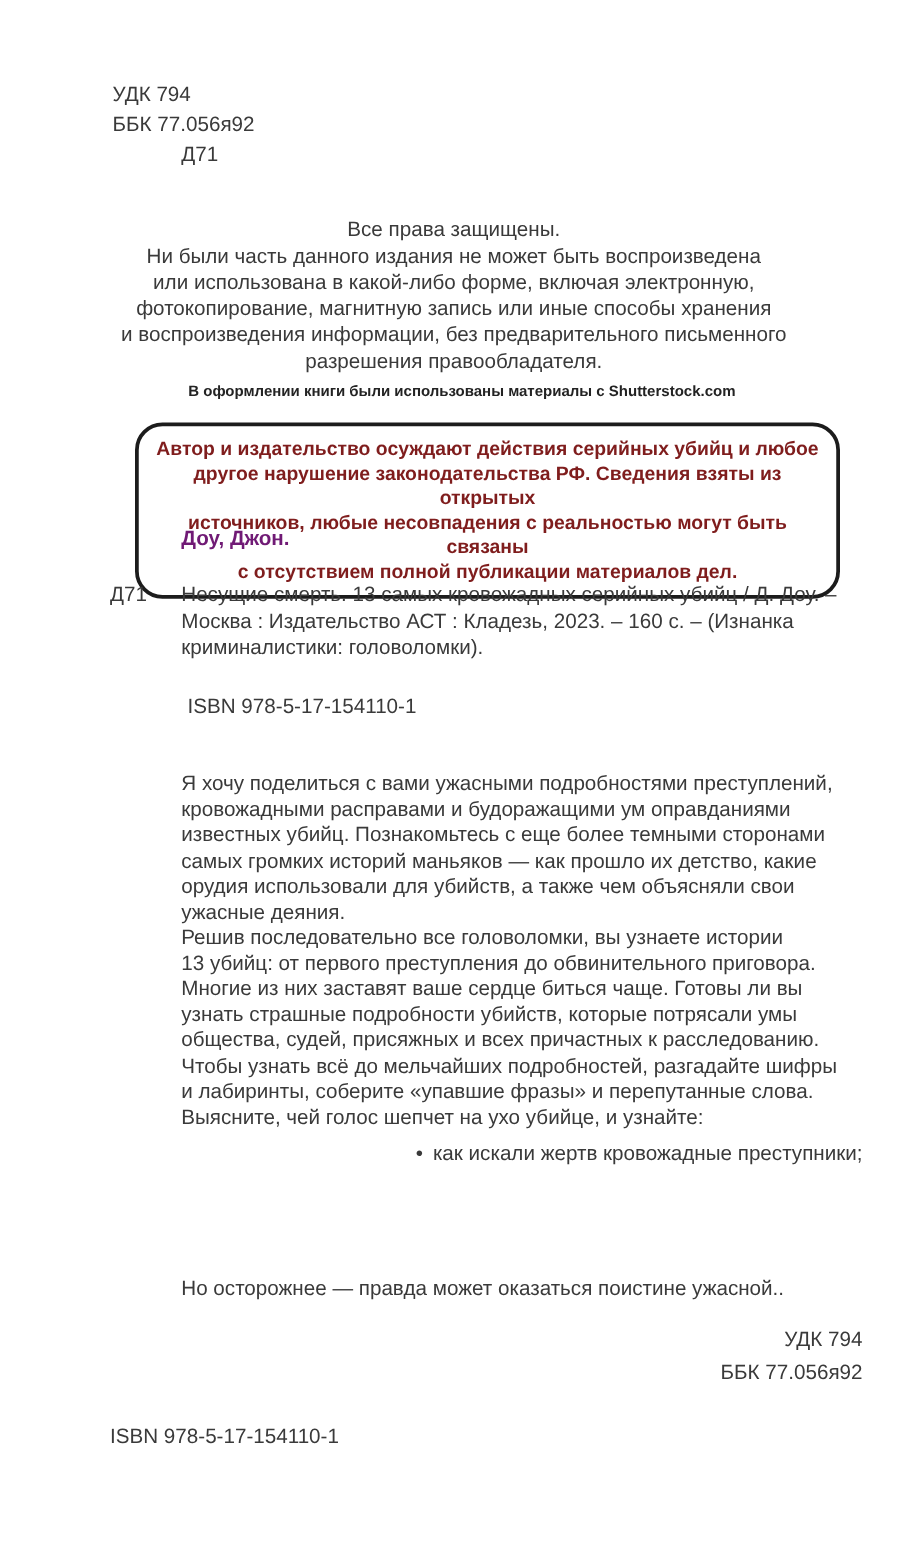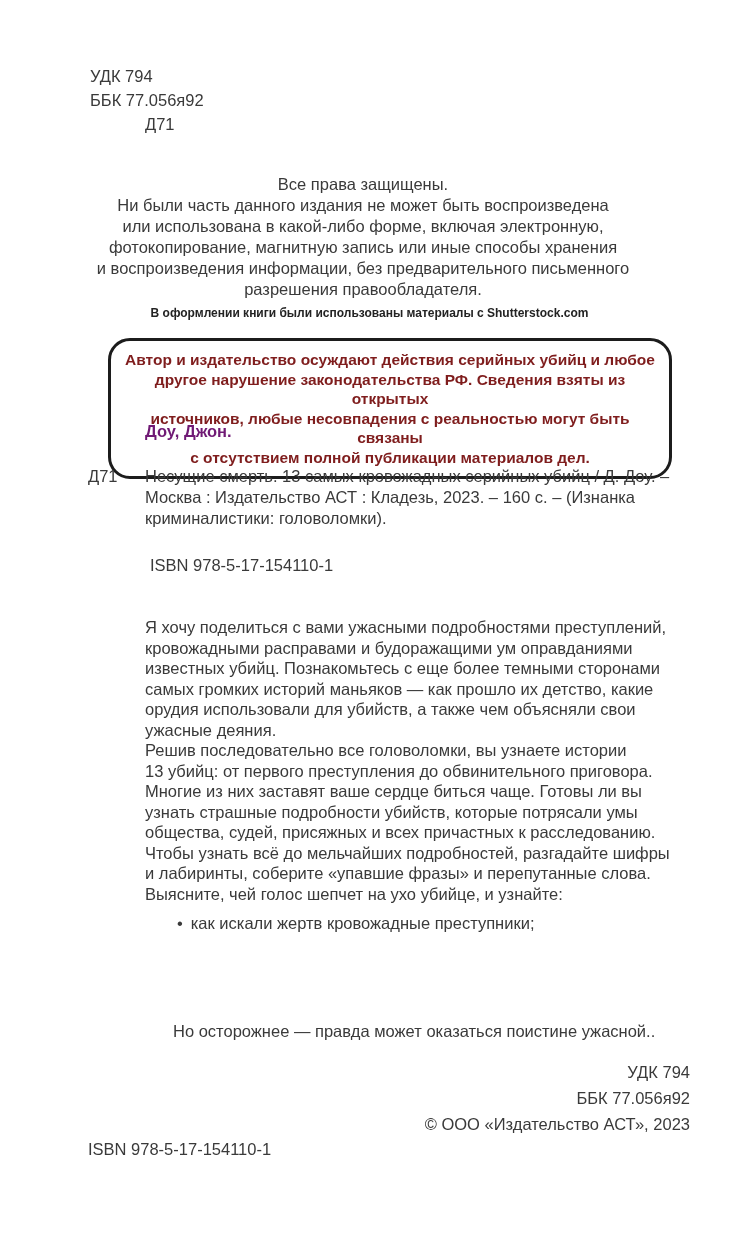--- a/index.html
+++ b/index.html
@@ -54,25 +54,25 @@
   .entry .code { width: 57px; flex: none; }
 
   .isbn-top { position: absolute; top: 556px; left: 150px; }
 
   .annotation {
     position: absolute; top: 581px; left: 145px; width: 545px;
     line-height: 20.5px;
     margin-top: 36px;
   }
   .annotation p { margin: 0; }
-  .bullets { list-style: none; margin: 9px 0 0 32px; padding: 0; }
+  .bullets { list-style: none; margin: 9px 0 0 32px; padding: 0; text-align: right; }
   .bullets li { margin-bottom: 7px; }
   .bullets li::before { content: "\2022"; margin-right: 8px; }
 
-  .closing { position: absolute; top: 1022px; left: 145px; margin-left: 28px; }
+  .closing { position: absolute; top: 1022px; left: 145px; }
 
   .footer-codes {
     position: absolute; top: 1059px; right: 49px;
     text-align: right; line-height: 26px;
   }
 
   .isbn-bottom { position: absolute; top: 1140px; left: 88px; }
 </style>
 </head>
 <body>
@@ -128,16 +128,15 @@
   <ul class="bullets">
     <li class="preline">как искали жертв кровожадные преступники;</li>
   </ul>
 </div>
 
 <div class="closing">Но осторожнее — правда может оказаться поистине ужасной..</div>
 
 <div class="footer-codes">
   <div>УДК 794</div>
   <div>ББК 77.056я92</div>
-  <div>© ООО «Издательство АСТ», 2023</div>
 </div>
 
 <div class="isbn-bottom">ISBN 978-5-17-154110-1</div>
 
 </body></html>

